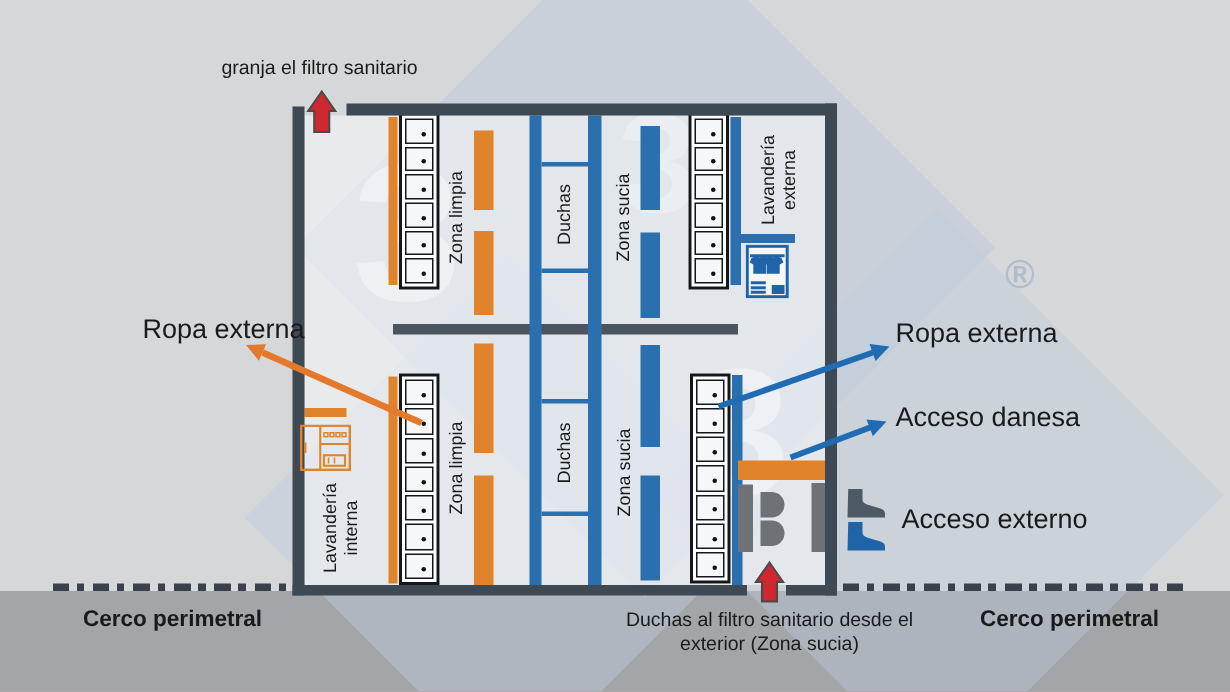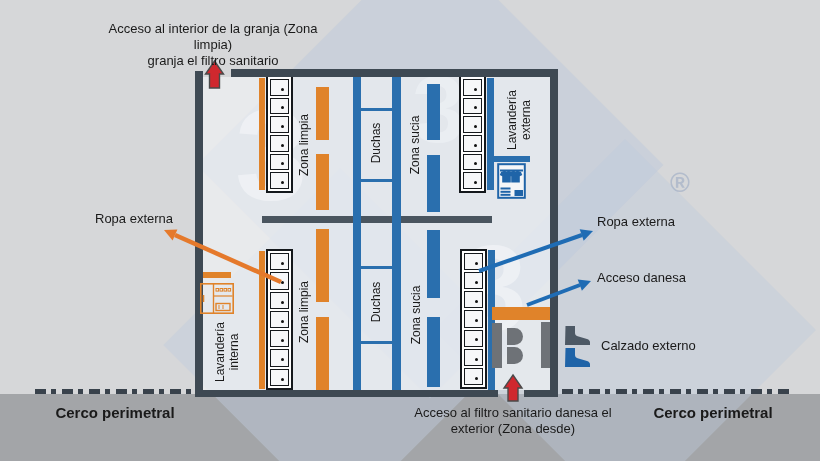--- a/index.html
+++ b/index.html
@@ -23,21 +23,21 @@
   .divider{background:#2a6fae;height:3px;width:31px;left:361px;z-index:5;}
   
   .bench-o{background:#e0832a;z-index:6;}
   .bench-b{background:#2a6fae;z-index:6;}
   .gray-block{background:#6e7277;z-index:6;}
   .seat-d{background:#6e7277;border-radius:0 16px 16px 0;z-index:6;}
   .lockers{display:flex;flex-direction:column;border:2px solid #14181c;background:#fff;padding:1px;z-index:6;}
   .cell{position:relative;flex:1;margin:1px;border:1px solid #14181c;background:#f6f7f9;}
   .cell .dot{position:absolute;left:58%;top:52%;width:3px;height:3px;border-radius:50%;background:#111;}
   
-  .lbl{z-index:10;font-size:13px;line-height:16px;}
+  .lbl{z-index:10;font-size:18px;line-height:16px;}
   .caption{z-index:10;text-align:center;font-size:13px;line-height:16px;}
   .fence-lbl{z-index:10;font-weight:bold;font-size:15px;text-align:center;}
   .vlabel{z-index:10;font-size:12px;text-align:center;transform:rotate(-90deg);white-space:nowrap;}
   .vlabel2{z-index:10;font-size:12px;line-height:14px;text-align:center;transform:rotate(-90deg);}
   
   .dashes{height:5px;z-index:7;
     background:repeating-linear-gradient(90deg,#39424c 0 11px,transparent 11px 16px,#39424c 16px 21px,transparent 21px 27px);}
   svg.overlay{position:absolute;left:0;top:0;z-index:9;pointer-events:none;}
   svg.icon{position:absolute;z-index:8;}
 </style>
@@ -228,34 +228,34 @@
       <line x1="479" y1="271" x2="582" y2="235" stroke="#1f6cb4" stroke-width="4"></line>
       <polygon points="593,231 583.7,240.7 579.7,229.3" fill="#1f6cb4"></polygon>
     </g>
     <g>
       <line x1="527" y1="305" x2="580" y2="285" stroke="#1f6cb4" stroke-width="4"></line>
       <polygon points="591,281 581.9,290.8 577.7,279.6" fill="#1f6cb4"></polygon>
     </g>
   </svg>
 
   <div class="abs caption" style="left:88px;top:21px;width:250px;">
-    <span>Acceso al interior de la granja (Zona limpia)</span><br>
+    <br>
     <span>granja el filtro sanitario</span>
   </div>
   <div class="abs caption" style="left:413px;top:405px;width:200px;">
-    <span>Acceso al filtro sanitario danesa el</span><br>
-    <span>exterior (Zona desde)</span>
+    <span>Duchas al filtro sanitario desde el</span><br>
+    <span>exterior (Zona sucia)</span>
   </div>
   <div class="abs fence-lbl" style="left:55px;top:404px;width:120px;">Cerco perimetral</div>
   <div class="abs fence-lbl" style="left:653px;top:404px;width:120px;">Cerco perimetral</div>
 
   <div class="abs lbl" style="left:95px;top:211px;">Ropa externa</div>
   <div class="abs lbl" style="left:597px;top:214px;">Ropa externa</div>
   <div class="abs lbl" style="left:597px;top:270px;">Acceso danesa</div>
-  <div class="abs lbl" style="left:601px;top:338px;">Calzado externo</div>
+  <div class="abs lbl" style="left:601px;top:338px;">Acceso externo</div>
 
   <div class="abs vlabel" style="left:244px;top:138px;width:120px;">Zona limpia</div>
   <div class="abs vlabel" style="left:316px;top:136px;width:120px;">Duchas</div>
   <div class="abs vlabel" style="left:355px;top:138px;width:120px;">Zona sucia</div>
   <div class="abs vlabel" style="left:244px;top:305px;width:120px;">Zona limpia</div>
   <div class="abs vlabel" style="left:316px;top:295px;width:120px;">Duchas</div>
   <div class="abs vlabel" style="left:356px;top:308px;width:120px;">Zona sucia</div>
   <div class="abs vlabel2" style="left:475px;top:105px;width:90px;height:30px;">Lavandería externa</div>
   <div class="abs vlabel2" style="left:183px;top:337px;width:90px;height:30px;">Lavandería interna</div>
 

